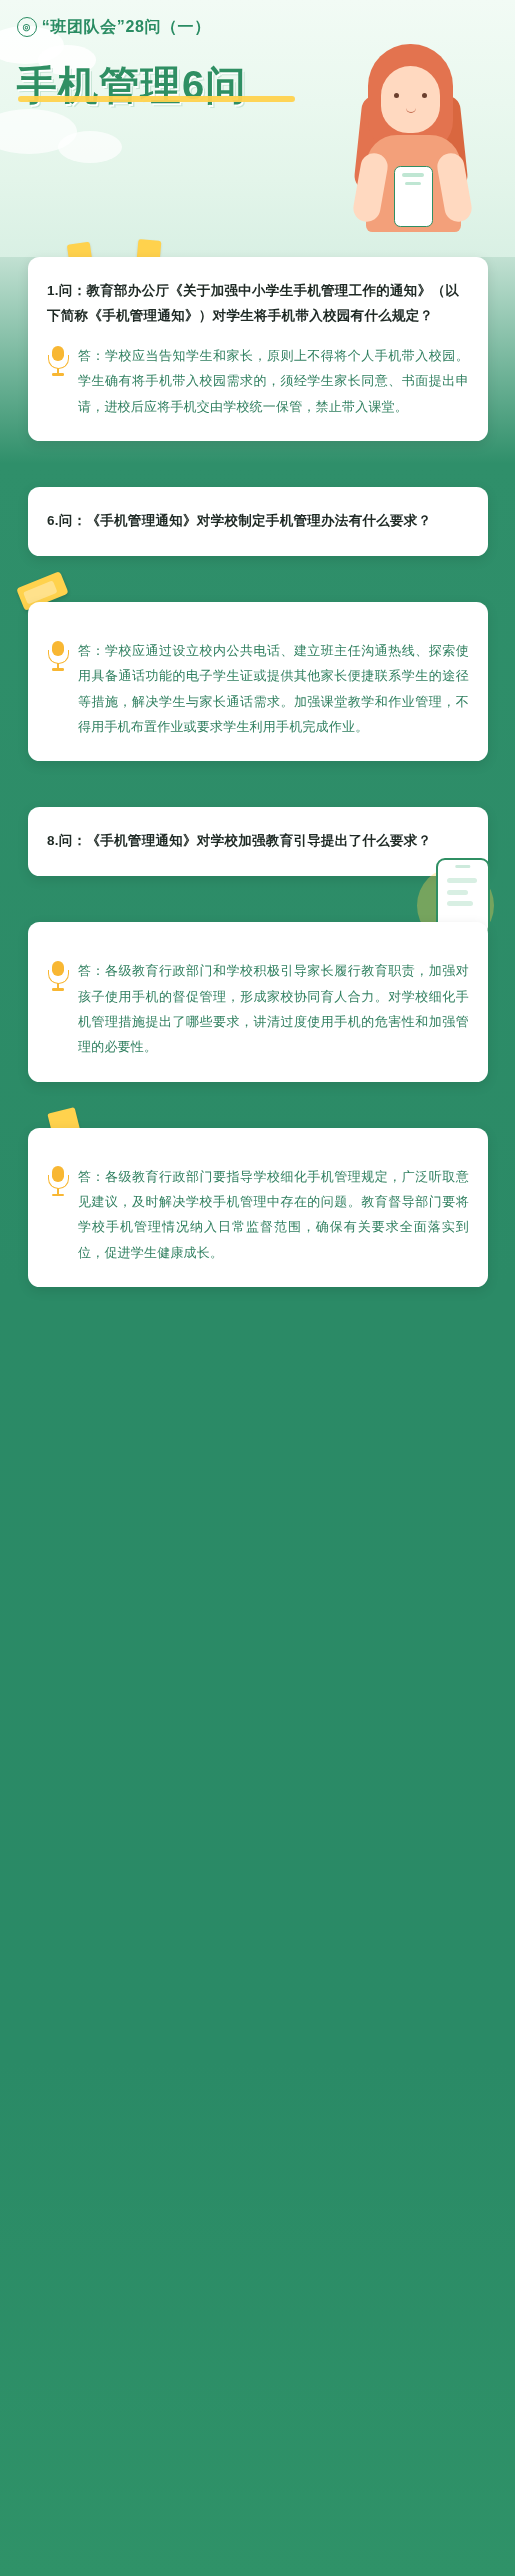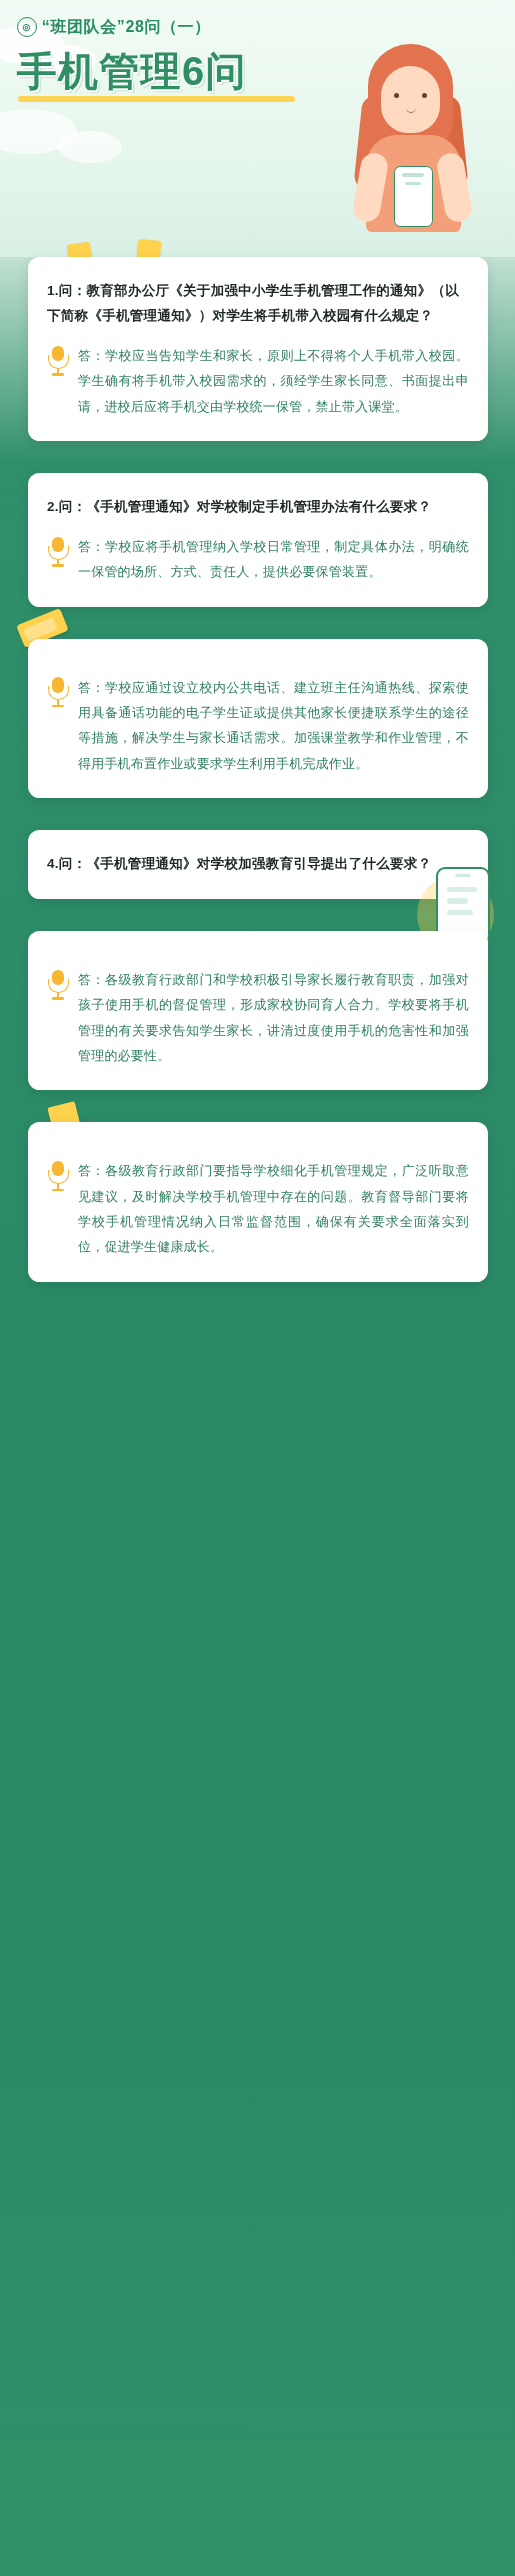--- a/index.html
+++ b/index.html
@@ -50,21 +50,21 @@
   .kicker-badge{
     width:18px;height:18px;border-radius:50%;
     border:1.3px solid #2a8c63;
     display:flex;align-items:center;justify-content:center;
     font-size:9px;
     flex:none;
   }
 
   .title-wrap{
     position:absolute;
-    left:16.7px; top:50px;
+    left:16.7px; top:64px;
     display:flex;
     align-items:flex-end;
     gap:2.6px;
     text-align:center;
   }
   .main-title{
     font-size:40px;
     font-weight:bold;
     color:#2f8f63;
     letter-spacing:1.3px;
@@ -156,21 +156,21 @@
     transform:rotate(-22deg);
     box-shadow:0 1.9px 3.8px rgba(0,0,0,.15);
   }
   .clip:after{
     content:"";position:absolute;left:5.1px;top:5.8px;width:32px;height:13px;
     border-radius:2.6px;background:rgba(255,255,255,.35);
   }
 
   .card{
     position:relative;
-    margin:0 28px 32px;
+    margin:0 28px 46px;
     background:#ffffff;
     border-radius:11.5px;
     padding:22px 19px 22px;
     box-shadow:0 3.8px 11.5px rgba(0,0,0,.10);
   }
   .q{
     font-size:13.5px;
     line-height:1.85;
     color:#1f2a25;
     font-weight:bold;
@@ -287,85 +287,76 @@
           <div class="cap"></div>
             <div class="arc"></div>
             <div class="stem"></div>
             <div class="base"></div>
         </div>
         <div class="a">答：学校应当告知学生和家长，原则上不得将个人手机带入校园。学生确有将手机带入校园需求的，须经学生家长同意、书面提出申请，进校后应将手机交由学校统一保管，禁止带入课堂。</div>
       </div>
     </div>
 
     <div class="card">
-      <div class="q">2.问：《手机管理通知》对学校制定手机管理办法有什么要求？</div>
+      <div class="q">6.问：《手机管理通知》对学校制定手机管理办法有什么要求？</div>
+    </div>
+
+    <div style="position:relative;height:0;">
+      <div class="clip" style="left:19px;top:-23px;"></div>
+    </div>
+
+    <div class="card">
       <div class="a-wrap">
         <div class="mic">
           <div class="cap"></div>
             <div class="arc"></div>
             <div class="stem"></div>
             <div class="base"></div>
         </div>
-        <div class="a">答：学校应将手机管理纳入学校日常管理，制定具体办法，明确统一保管的场所、方式、责任人，提供必要保管装置。</div>
-      </div>
+        <div class="a">答：学校应通过设立校内公共电话、建立班主任沟通热线、探索使用具备通话功能的电子学生证或提供其他家长便捷联系学生的途径等措施，解决学生与家长通话需求。加强课堂教学和作业管理，不得用手机布置作业或要求学生利用手机完成作业。</div>
+      </div>
+    </div>
+
+    <div class="card">
+      <div class="q">8.问：《手机管理通知》对学校加强教育引导提出了什么要求？</div>
     </div>
 
     <div style="position:relative;height:0;">
-      <div class="clip" style="left:19px;top:-23px;"></div>
+      <div class="float-circle" style="right:22px;top:-55px;width:77px;height:77px;opacity:.35;"></div>
+      <div class="float-phone" style="top:-64px;">
+        <span></span>
+          <span class="s2"></span>
+          <span class="s3"></span>
+      </div>
     </div>
 
     <div class="card">
       <div class="a-wrap">
         <div class="mic">
           <div class="cap"></div>
             <div class="arc"></div>
             <div class="stem"></div>
             <div class="base"></div>
         </div>
-        <div class="a">答：学校应通过设立校内公共电话、建立班主任沟通热线、探索使用具备通话功能的电子学生证或提供其他家长便捷联系学生的途径等措施，解决学生与家长通话需求。加强课堂教学和作业管理，不得用手机布置作业或要求学生利用手机完成作业。</div>
-      </div>
-    </div>
-
-    <div class="card">
-      <div class="q">4.问：《手机管理通知》对学校加强教育引导提出了什么要求？</div>
+        <div class="a">答：各级教育行政部门和学校积极引导家长履行教育职责，加强对孩子使用手机的督促管理，形成家校协同育人合力。对学校细化手机管理措施提出了哪些要求，讲清过度使用手机的危害性和加强管理的必要性。</div>
+      </div>
     </div>
 
     <div style="position:relative;height:0;">
-      <div class="float-circle" style="right:22px;top:-55px;width:77px;height:77px;opacity:.35;"></div>
-      <div class="float-phone" style="top:-64px;">
-        <span></span>
-          <span class="s2"></span>
-          <span class="s3"></span>
-      </div>
+      <div class="tape" style="left:50px;top:-18px;transform:rotate(-14deg);width:28px;height:26px;"></div>
     </div>
 
     <div class="card">
       <div class="a-wrap">
         <div class="mic">
           <div class="cap"></div>
             <div class="arc"></div>
             <div class="stem"></div>
             <div class="base"></div>
         </div>
-        <div class="a">答：各级教育行政部门和学校积极引导家长履行教育职责，加强对孩子使用手机的督促管理，形成家校协同育人合力。学校要将手机管理的有关要求告知学生家长，讲清过度使用手机的危害性和加强管理的必要性。</div>
-      </div>
-    </div>
-
-    <div style="position:relative;height:0;">
-      <div class="tape" style="left:50px;top:-18px;transform:rotate(-14deg);width:28px;height:26px;"></div>
-    </div>
-
-    <div class="card">
-      <div class="a-wrap">
-        <div class="mic">
-          <div class="cap"></div>
-            <div class="arc"></div>
-            <div class="stem"></div>
-            <div class="base"></div>
-        </div>
         <div class="a">答：各级教育行政部门要指导学校细化手机管理规定，广泛听取意见建议，及时解决学校手机管理中存在的问题。教育督导部门要将学校手机管理情况纳入日常监督范围，确保有关要求全面落实到位，促进学生健康成长。</div>
       </div>
     </div>
 
     <div class="footer-space"></div>
   </div>
 </div>
 
 
 </body></html>

